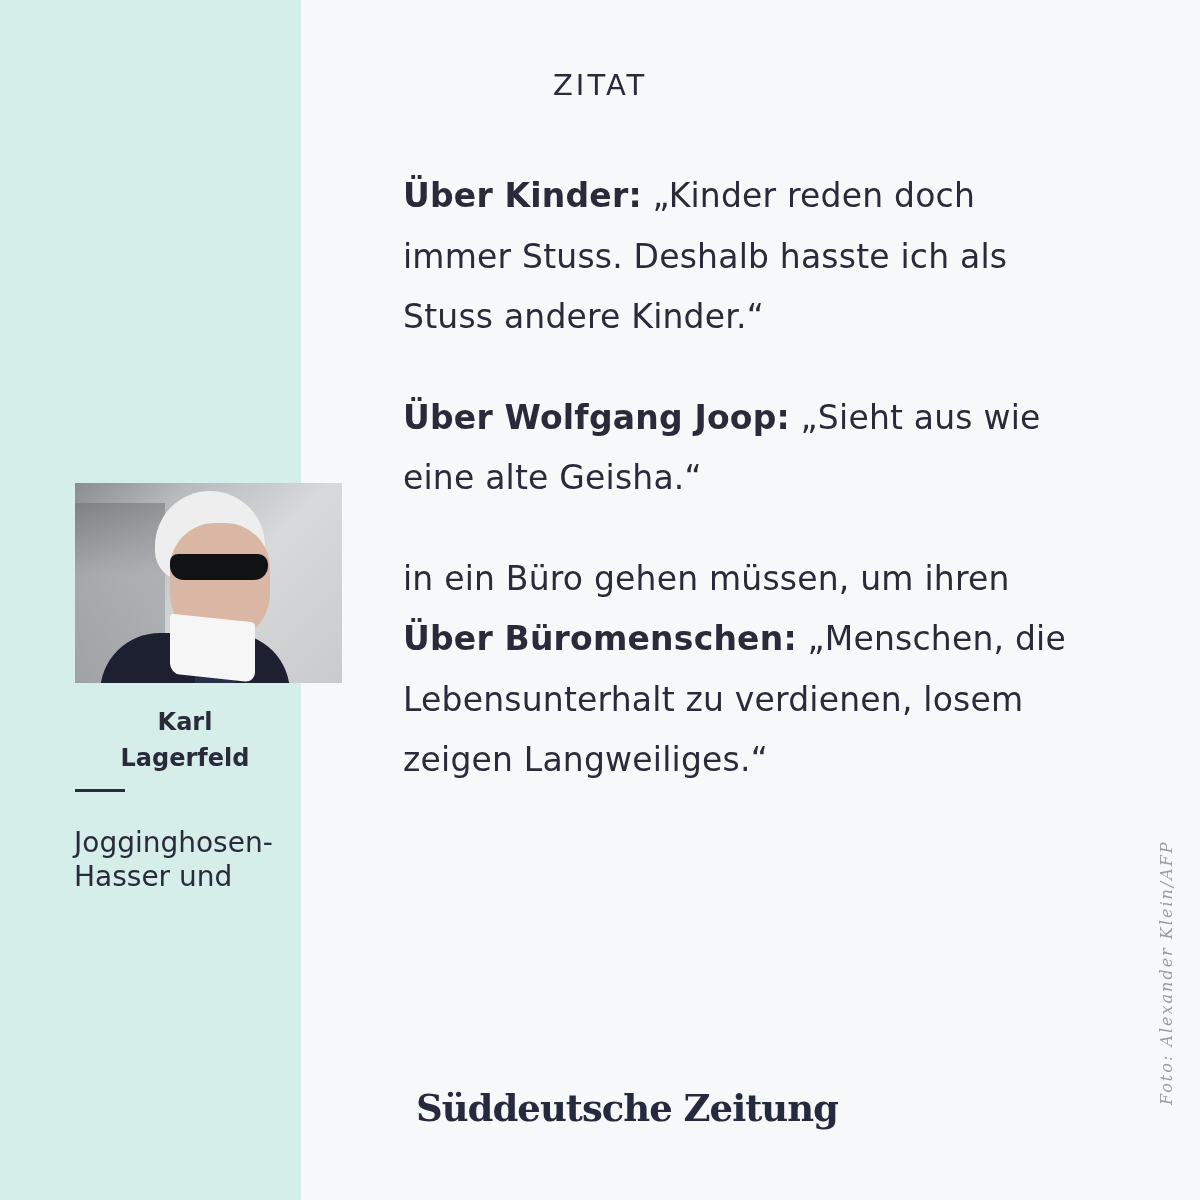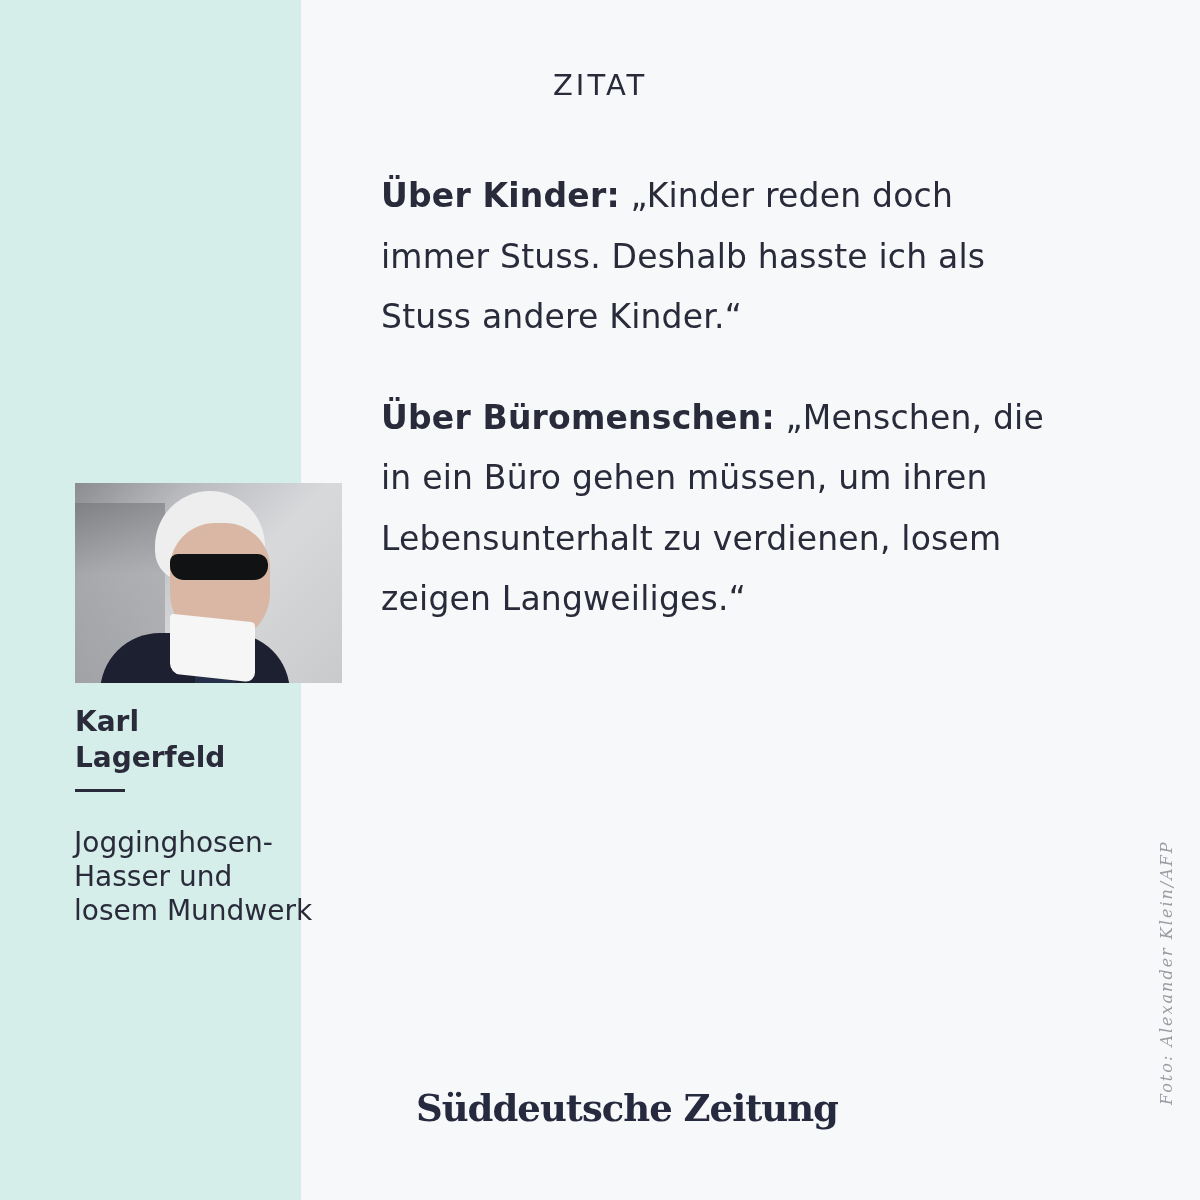--- a/index.html
+++ b/index.html
@@ -22,21 +22,21 @@
     }
     .kicker {
       position: absolute; left: 553px; top: 68px;
       font-size: 29px; letter-spacing: 3px;
       color: #2a2b3a;
       font-family: "DejaVu Sans", sans-serif;
       font-weight: normal;
       text-align: right;
     }
     .quotes {
-      position: absolute; left: 381px; top: 166px;
+      position: absolute; left: 403px; top: 166px;
       width: 700px;
     }
     .quote {
       font-family: "DejaVu Sans", sans-serif;
       font-size: 33px;
       line-height: 60.5px;
       color: #2a2b3a;
       letter-spacing: 0.2px;
     }
     .quote .topic { font-weight: bold; }
@@ -76,22 +76,22 @@
       background: #1d2030; border-radius: 60px 60px 0 0;
     }
     .photo .jacket-inner {
       position: absolute; left: 120px; top: 165px; width: 40px; height: 40px;
       background: #27304a;
     }
 
     .person-name {
       position: absolute; left: 75px; top: 704px;
       font-family: "DejaVu Sans", sans-serif;
-      font-weight: bold; font-size: 28px; line-height: 36px;
-      color: #2a2b3a; width: 220px;
+      font-weight: bold; font-size: 24px; line-height: 36px;
+      color: #2a2b3a; width: 220px; text-align: center;
     }
     .person-name span { display: block; }
     .divider {
       position: absolute; left: 75px; top: 789px;
       width: 50px; height: 3px; background: #2a2b3a;
     }
     .person-desc {
       position: absolute; left: 74px; top: 826px;
       font-family: "DejaVu Sans", sans-serif;
       font-size: 28px; line-height: 34px;
@@ -124,22 +124,26 @@
 
 <div class="kicker">ZITAT</div>
 
 <div class="quotes">
   <p class="quote">
     <span class="line"><span class="topic">Über Kinder:</span><span> „Kinder reden doch</span></span>
     <span class="line">immer Stuss. Deshalb hasste ich als</span>
     <span class="line">Stuss andere Kinder.“</span>
   </p>
   <p class="quote">
+    <span class="line"><span class="topic">Über Wolfgang Joop:</span><span> „Sieht aus wie</span></span>
+    <span class="line">eine alte Geisha.“</span>
+  </p>
+  <p class="quote">
+    <span class="line">in ein Büro gehen müssen, um ihren</span>
     <span class="line"><span class="topic">Über Büromenschen:</span><span> „Menschen, die</span></span>
-    <span class="line">in ein Büro gehen müssen, um ihren</span>
     <span class="line">Lebensunterhalt zu verdienen, losem</span>
     <span class="line">zeigen Langweiliges.“</span>
   </p>
 </div>
 
 <div class="photo" aria-label="Portrait of Karl Lagerfeld with sunglasses and white high collar">
   <div class="bg-left"></div>
   <div class="hair"></div>
   <div class="face"></div>
   <div class="glasses"></div>
@@ -149,17 +153,16 @@
 </div>
 
 <div class="person-name">
   <span>Karl</span>
   <span>Lagerfeld</span>
 </div>
 <div class="divider"></div>
 <div class="person-desc">
   <span>Jogginghosen-</span>
   <span>Hasser und</span>
-  <span>losem Mundwerk</span>
 </div>
 
 <div class="logo">Süddeutsche Zeitung</div>
 <div class="credit">Foto: Alexander Klein/AFP</div>
 
 </body></html>

